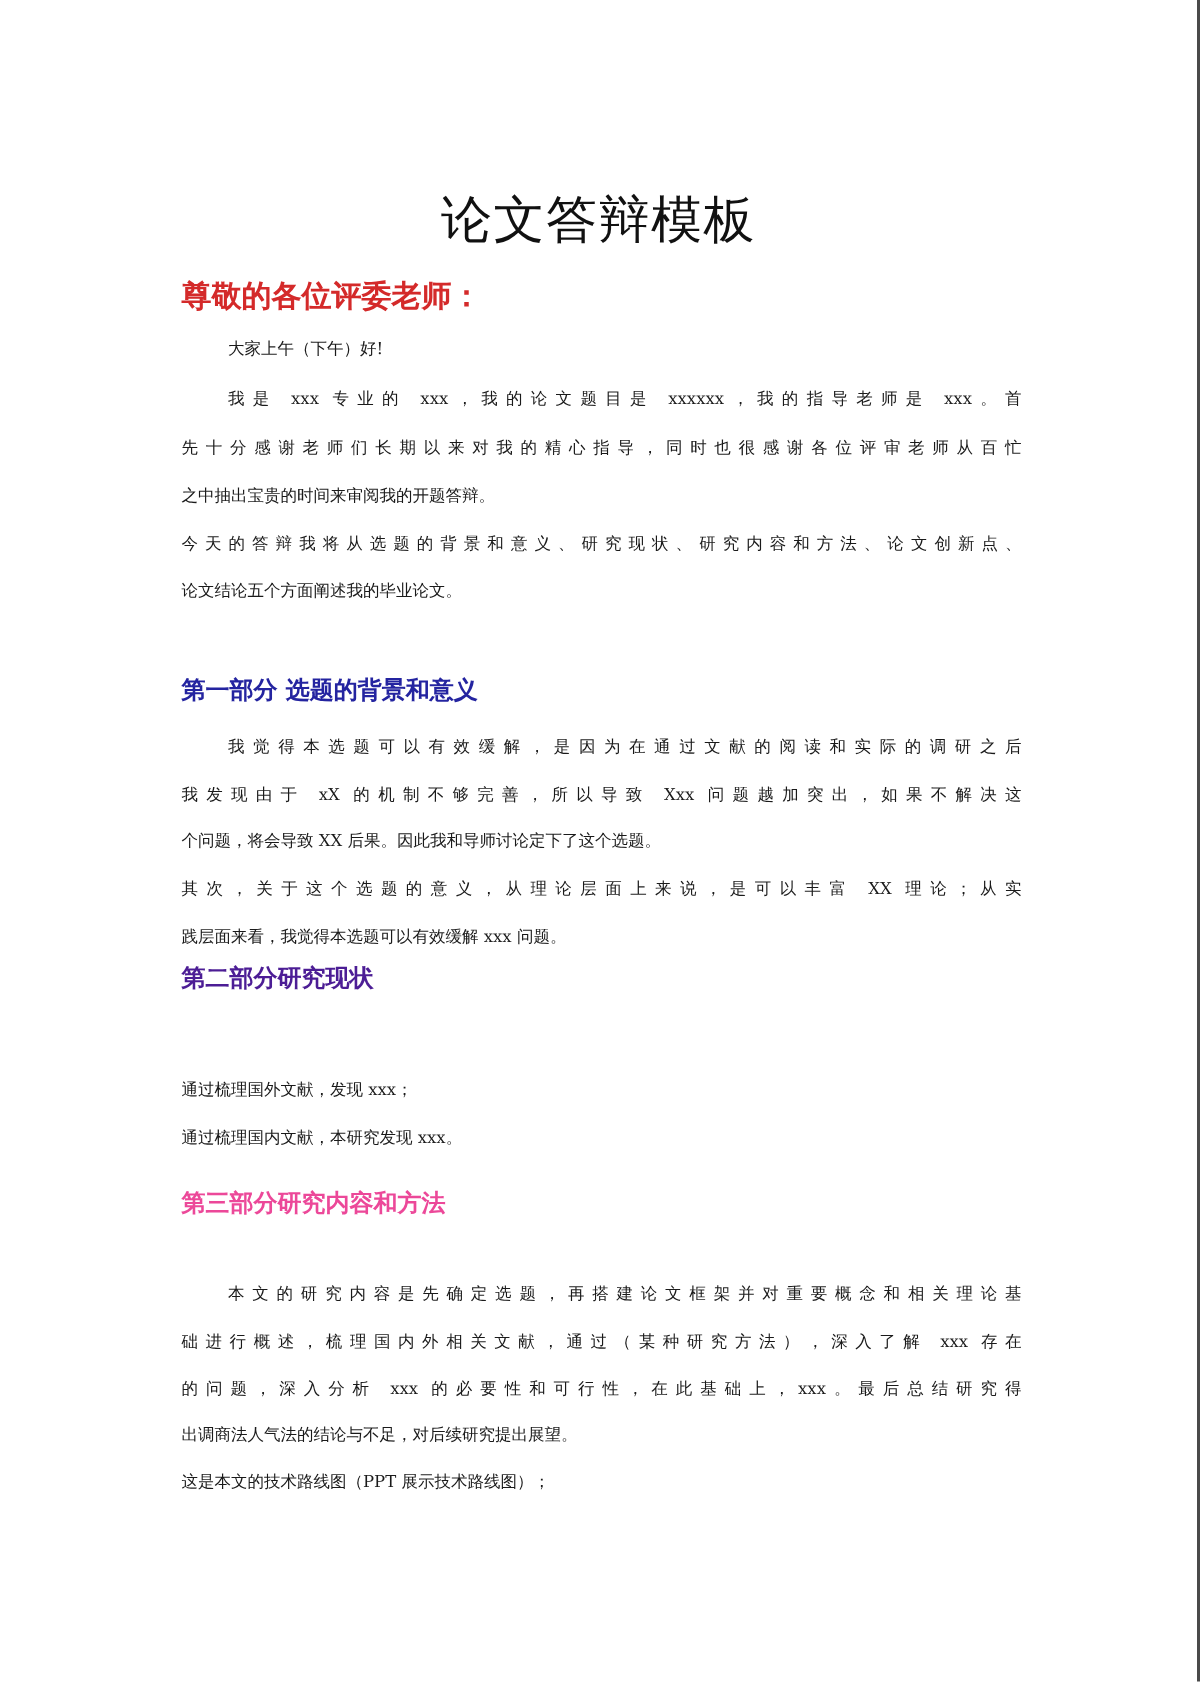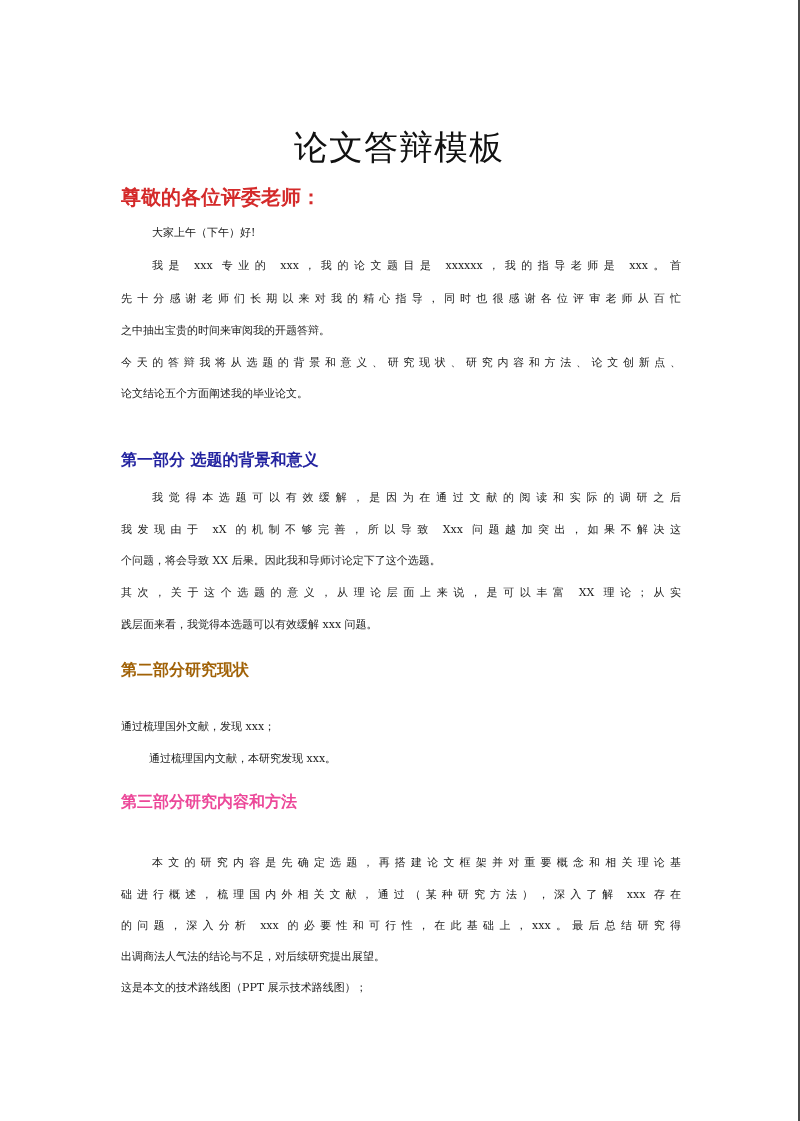--- a/index.html
+++ b/index.html
@@ -57,23 +57,23 @@
   <div>
     <div class="heading" style="top:446px; color:#2424a0;">第一部分  选题的背景和意义</div>
     <div class="line indent" style="top:487px;">我觉得本选题可以有效缓解，是因为在通过文献的阅读和实际的调研之后</div>
     <div class="line" style="top:519px;">我发现由于 xX 的机制不够完善，所以导致  Xxx  问题越加突出，如果不解决这</div>
     <div class="line last" style="top:550px;">个问题，将会导致  XX 后果。因此我和导师讨论定下了这个选题。</div>
     <div class="line" style="top:582px;">其次，关于这个选题的意义，从理论层面上来说，是可以丰富  XX  理论；从实</div>
     <div class="line last" style="top:614px;">践层面来看，我觉得本选题可以有效缓解  xxx  问题。</div>
   </div>
 
   <div>
-    <div class="heading" style="top:656px; color:#a16207;">第二部分研究现状</div>
+    <div class="heading" style="top:638px; color:#4c1d95;">第二部分研究现状</div>
     <div class="line last" style="top:716px;">通过梳理国外文献，发现  xxx；</div>
-    <div class="line last" style="top:748px;margin-left:28px;">通过梳理国内文献，本研究发现  xxx。</div>
+    <div class="line last" style="top:748px;">通过梳理国内文献，本研究发现  xxx。</div>
   </div>
 
   <div>
     <div class="heading" style="top:788px; color:#ec4899;">第三部分研究内容和方法</div>
     <div class="line indent" style="top:852px;">本文的研究内容是先确定选题，再搭建论文框架并对重要概念和相关理论基</div>
     <div class="line" style="top:884px;">础进行概述，梳理国内外相关文献，通过（某种研究方法），深入了解 xxx  存在</div>
     <div class="line" style="top:915px;">的问题，深入分析  xxx 的必要性和可行性，在此基础上，xxx。最后总结研究得</div>
     <div class="line last" style="top:946px;">出调商法人气法的结论与不足，对后续研究提出展望。</div>
     <div class="line last" style="top:977px;">这是本文的技术路线图（PPT  展示技术路线图）；</div>
   </div>

